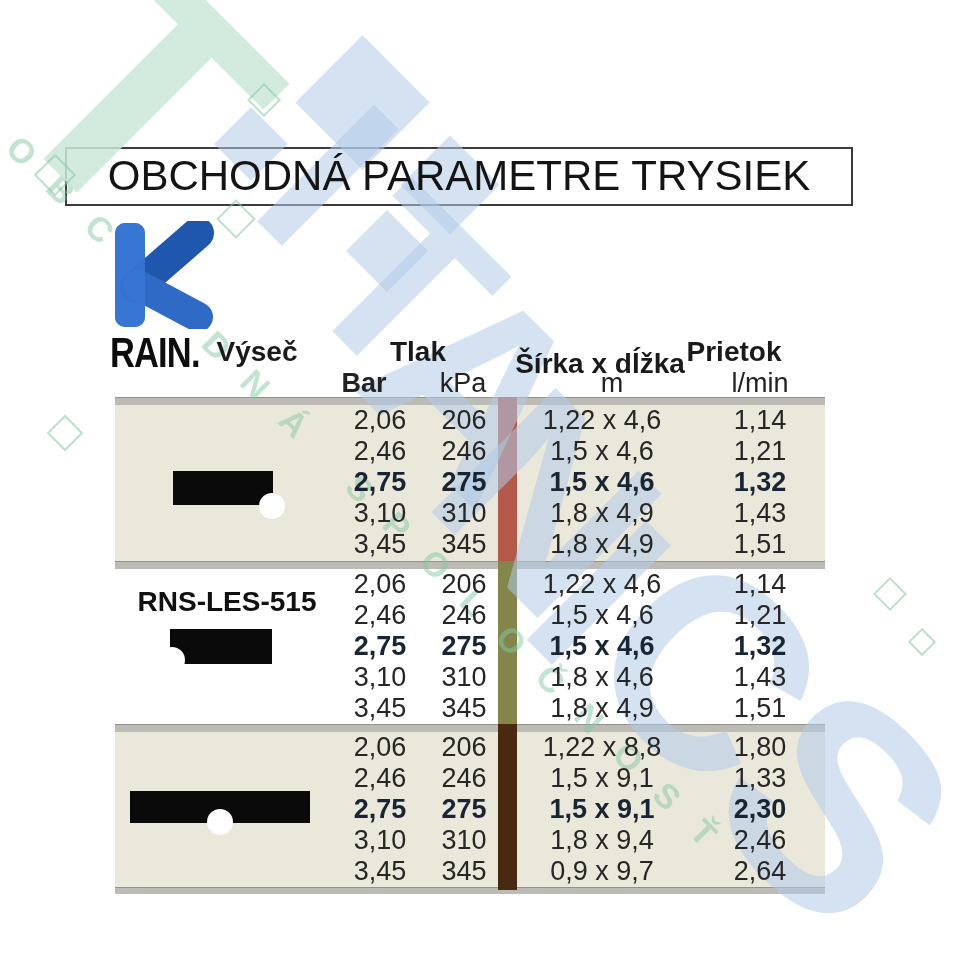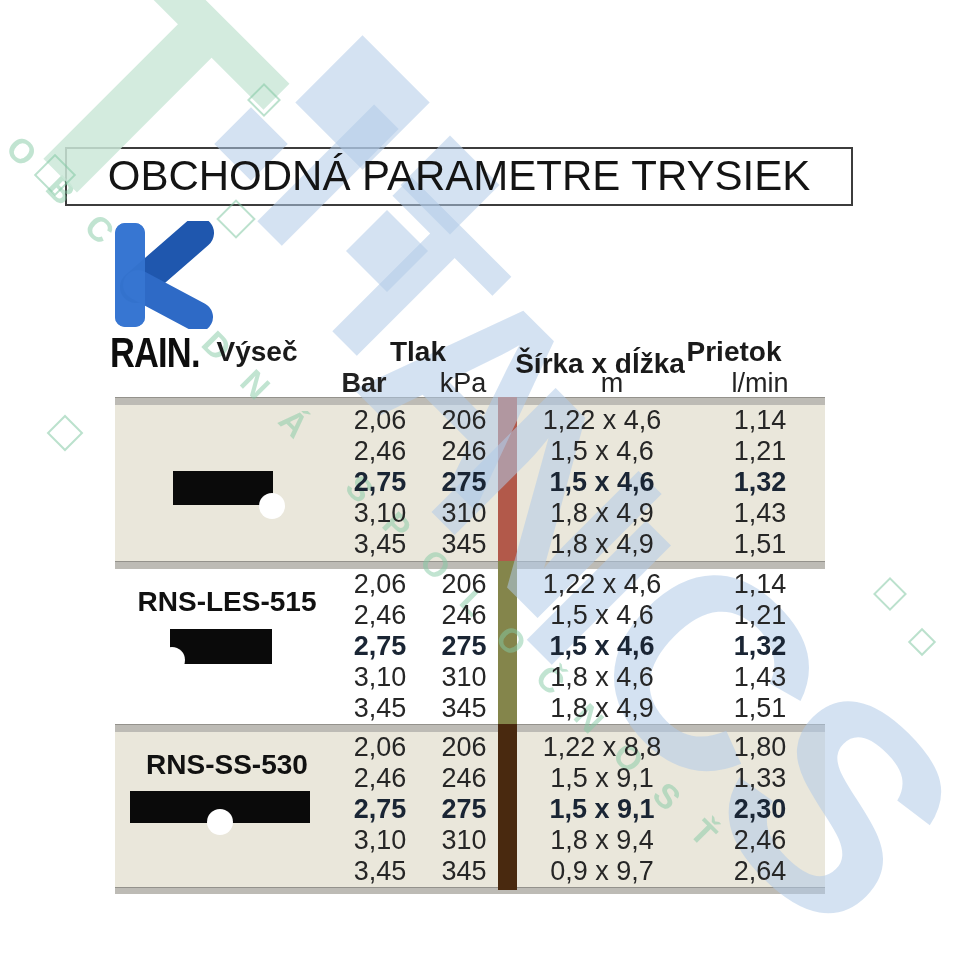--- a/index.html
+++ b/index.html
@@ -177,21 +177,20 @@
             <span class="cell" style="left: 645px;">1,43</span>
           </div>
           <div class="trow">
             <span class="cell" style="left: 265px;">3,45</span>
             <span class="cell" style="left: 349px;">345</span>
             <span class="cell" style="left: 487px;">1,8 x 4,9</span>
             <span class="cell" style="left: 645px;">1,51</span>
           </div>
         </div>
         <div class="tblock" style="top: 732px;">
-          <div class="glabel">RNS-SS-530</div>
           <div class="icon-rect" style="left: 15px; top: 59px; width: 180px; height: 32px;"></div>
           <div class="icon-dot" style="left: 92px; top: 77px;"></div>
           <div class="trow">
             <span class="cell" style="left: 265px;">2,06</span>
             <span class="cell" style="left: 349px;">206</span>
             <span class="cell" style="left: 487px;">1,22 x 8,8</span>
             <span class="cell" style="left: 645px;">1,80</span>
           </div>
           <div class="trow">
             <span class="cell" style="left: 265px;">2,46</span>

